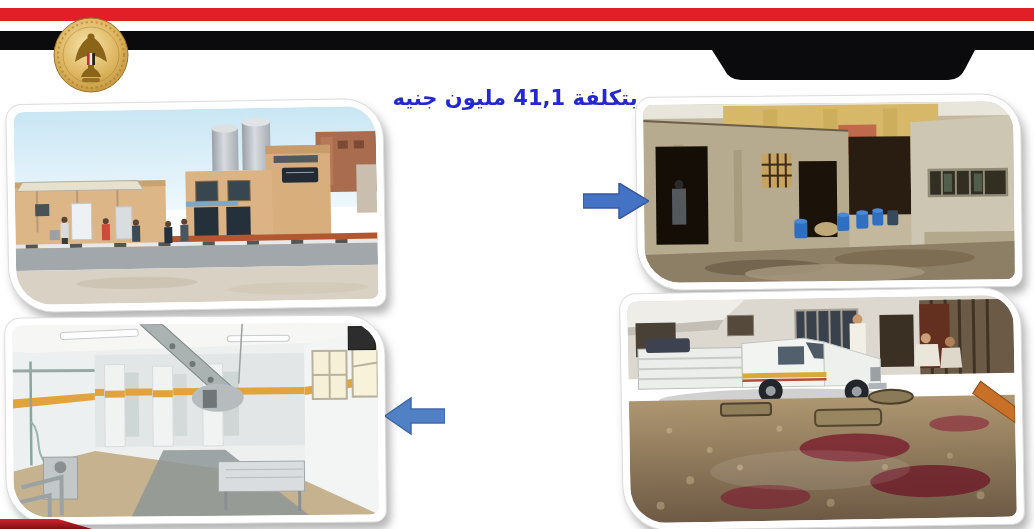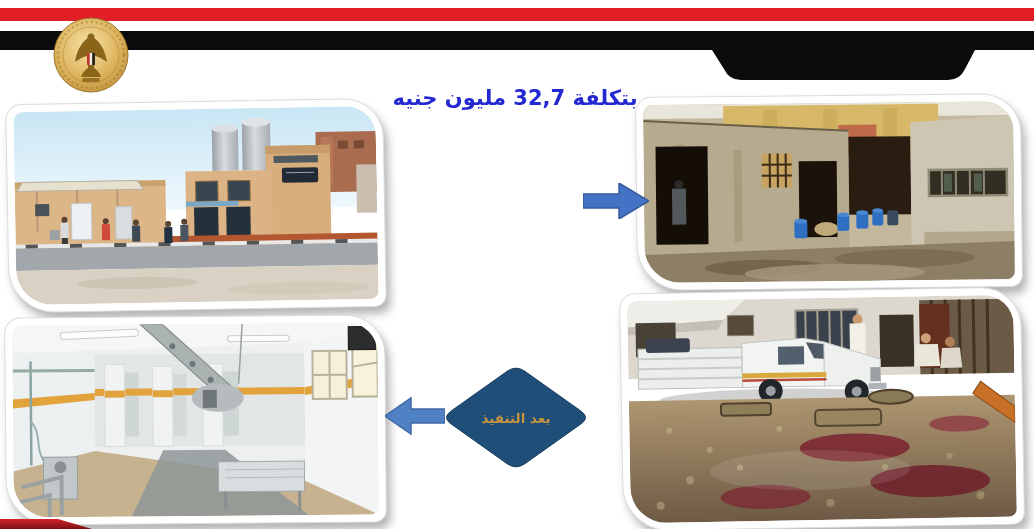--- a/index.html
+++ b/index.html
@@ -68,21 +68,21 @@
     <circle cx="39" cy="39" r="33" fill="none" stroke="#8a6820" stroke-width="2" stroke-dasharray="2,3" opacity="0.45"></circle>
     <circle cx="39" cy="39" r="28" fill="none" stroke="#aa8030" stroke-width="1" opacity="0.5"></circle>
     <path d="M39,20 C31,24 25,33 23,46 C29,42 33,40 36,40 L36,52 C33,54 30,57 29,61 L49,61 C48,57 45,54 42,52 L42,40 C45,40 49,42 55,46 C53,33 47,24 39,20 Z" fill="#8a6418"></path>
     <circle cx="39" cy="21" r="3.5" fill="#8a6418"></circle>
     <rect x="35" y="37" width="2.7" height="12" fill="#c23232"></rect>
     <rect x="37.7" y="37" width="2.6" height="12" fill="#f0ece2"></rect>
     <rect x="40.3" y="37" width="2.7" height="12" fill="#26231e"></rect>
     <rect x="30" y="62" width="18" height="4" rx="2" fill="#8a6418" opacity="0.85"></rect>
   </svg>
 
-  <div class="subtitle" dir="rtl">بتكلفة 32,7 مليون جنيه</div>
+  <div class="subtitle" dir="rtl">بتكلفة 41,1 مليون جنيه</div>
 
   <div class="photo photo1">
     <svg viewBox="0 0 360 192" preserveAspectRatio="none">
       <defs>
         <linearGradient id="sky1" x1="0" y1="0" x2="0" y2="1">
           <stop offset="0%" stop-color="#c9e6f4"></stop>
             <stop offset="100%" stop-color="#eef8fd"></stop>
         </linearGradient>
         <linearGradient id="silver" x1="0" y1="0" x2="1" y2="0">
           <stop offset="0%" stop-color="#9aa0a6"></stop>
@@ -323,26 +323,20 @@
       <ellipse cx="180" cy="172" rx="100" ry="20" fill="#ffffff" opacity="0.1"></ellipse>
       <polygon points="352,86 386,112 386,128 344,98" fill="#c86f28" stroke="#8a4a16"></polygon>
     </svg>
   </div>
 
 
   <svg class="arrow" style="left:583px;top:183px;" width="66" height="36" viewBox="0 0 66 36">
     <polygon points="0,11 36,11 36,0 66,18 36,36 36,25 0,25" fill="#4472c4" stroke="#38599c" stroke-width="1.5"></polygon>
   </svg>
 
-  <div class="diamond dia-navy">
-    <svg width="160" height="115" viewBox="-80 -57.5 160 115">
-      <path d="M -8.9,-46.2 Q 0,-52.5 8.9,-46.2 L 65.1,-6.3 Q 74,0 65.1,6.3 L 8.9,46.2 Q 0,52.5 -8.9,46.2 L -65.1,6.3 Q -74,0 -65.1,-6.3 Z" fill="#1f4e79" stroke="#173c5e" stroke-width="1"></path>
-    </svg>
-    <span class="lbl" dir="rtl">بعد التنفيذ</span>
-  </div>
 
   <svg class="arrow" style="left:385px;top:396px;" width="60" height="40" viewBox="0 0 60 40">
     <polygon points="60,13 26,13 26,2 0,20 26,38 26,27 60,27" fill="#5081c4" stroke="#3f69a8" stroke-width="1.5"></polygon>
   </svg>
 
   <svg class="ribbon" viewBox="0 0 92 12" preserveAspectRatio="none">
     <defs>
       <linearGradient id="redg" x1="0" y1="0" x2="0" y2="1">
         <stop offset="0%" stop-color="#d2242b"></stop>
           <stop offset="100%" stop-color="#7e1014"></stop>

